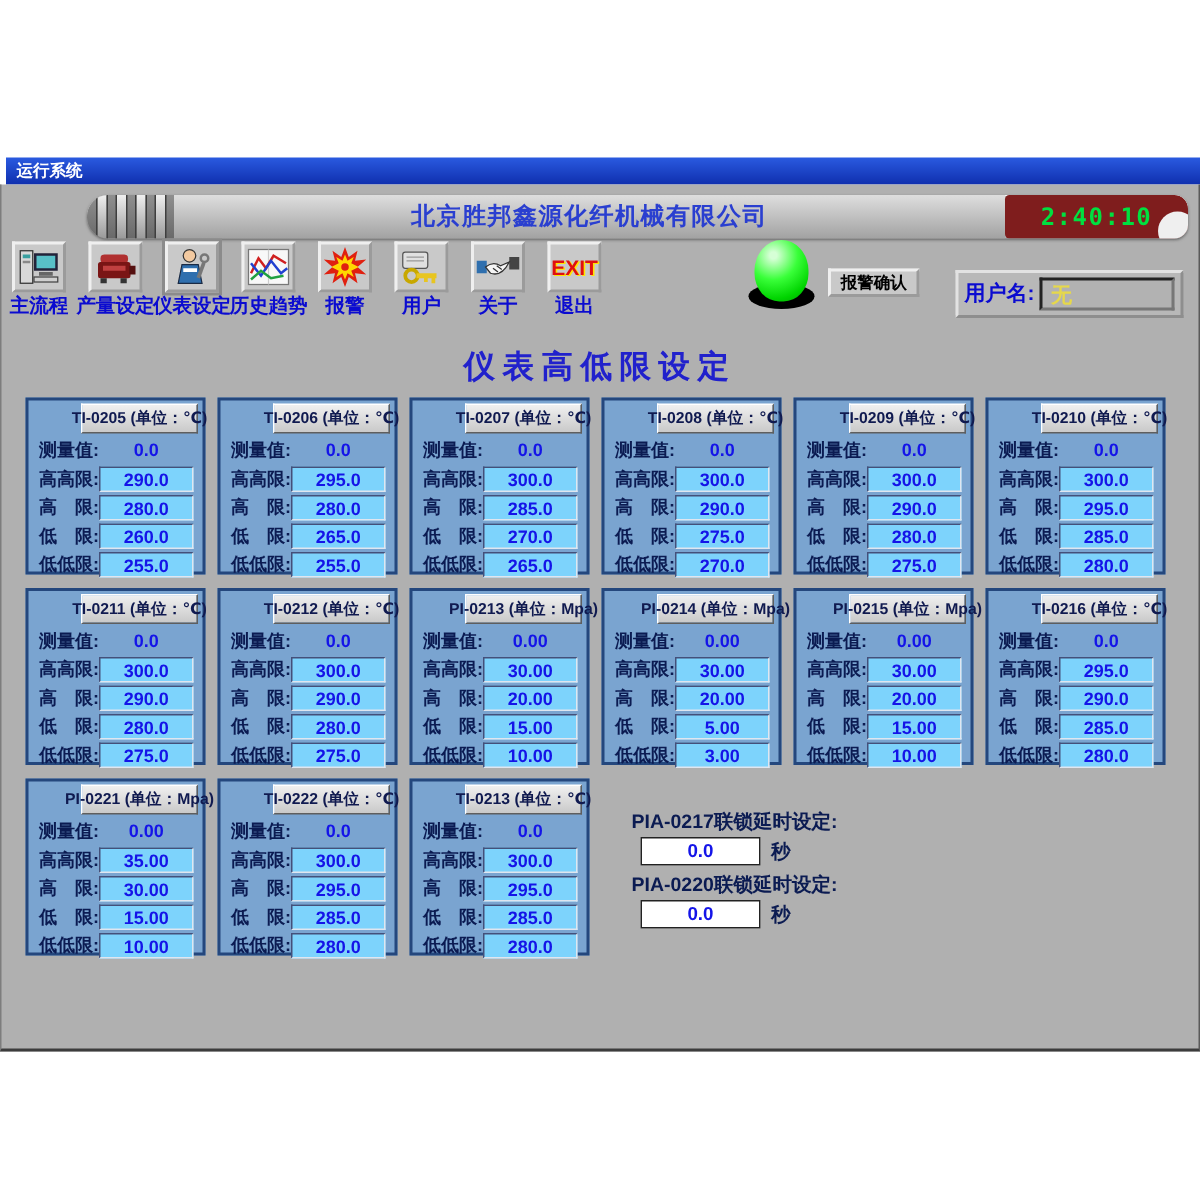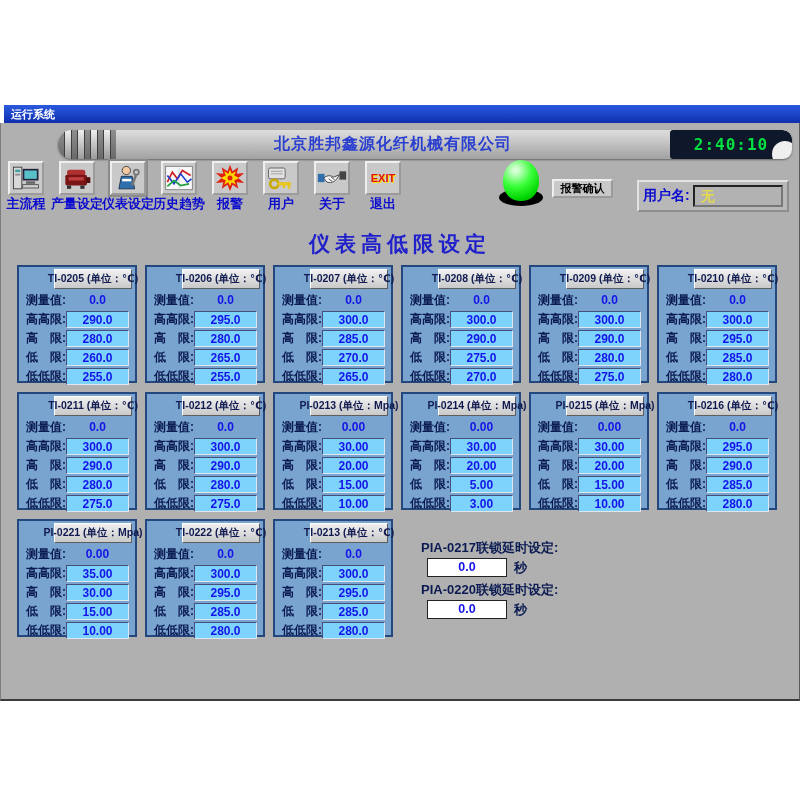--- a/index.html
+++ b/index.html
@@ -22,34 +22,34 @@
     border-left:3px solid #e9e9e9;border-bottom:3px solid #e9e9e9;border-radius:0 0 0 22px;}
   .sys-name{color:#ffe400;font-size:17px;font-weight:bold;letter-spacing:1px;
     text-shadow:1px 1px 0 #d40000,-1px -1px 0 #d40000,1px -1px 0 #d40000,-1px 1px 0 #d40000;}
   .banner-sep{width:58px;background:linear-gradient(180deg,#8f8f8f,#696969);
     display:flex;align-items:center;justify-content:center;gap:5px;}
   .banner-sep i{display:block;width:6px;height:29px;background:linear-gradient(180deg,#efefef,#9a9a9a);
     border-left:1px solid #3e3e3e;border-right:1px solid #3e3e3e;}
   .banner-company{flex:1;background:linear-gradient(180deg,#dedede,#a2a2a2);
     display:flex;align-items:center;justify-content:center;
     color:#2a3fd0;font-size:16px;font-weight:bold;letter-spacing:1px;}
-  .banner-clock{width:122px;background:#0f172a;border-radius:3px 9px 9px 3px;position:relative;
+  .banner-clock{width:122px;background:#7f1d1d;border-radius:3px 9px 9px 3px;position:relative;
     display:flex;align-items:center;justify-content:center;padding-right:0;box-sizing:border-box;
     color:#00e040;font-family:"DejaVu Sans Mono",monospace;font-size:16px;font-weight:bold;letter-spacing:1px;}
   .banner-clock:after{content:"";position:absolute;right:-6px;bottom:-8px;width:26px;height:26px;
     background:#efefef;border-radius:50%;}
 
   
   .toolbar{left:1px;top:161px;display:flex;gap:1px;}
   .tb-btn{width:50px;display:flex;flex-direction:column;align-items:center;overflow:visible;}
   .tb-icon{width:36px;height:34px;background:#c9c9c9;border:2px outset #efefef;
     display:flex;align-items:center;justify-content:center;box-sizing:border-box;}
   .tb-btn.selected .tb-icon{box-shadow:0 0 0 2px #8b8b8b;}
   .tb-label{font-size:13px;font-weight:bold;color:#0b0bd0;white-space:nowrap;line-height:15px;margin-top:1px;}
-  .exit-text{color:#e01010;font-weight:bold;font-size:11px;letter-spacing:0;
+  .exit-text{color:#e01010;font-weight:bold;font-size:14px;letter-spacing:0;
     text-shadow:1px 1px 0 #ffe400;font-family:"Liberation Sans",sans-serif;}
 
   
   .lamp{left:498px;top:160px;width:46px;height:48px;}
   .lamp-base{position:absolute;bottom:2px;left:1px;width:44px;height:17px;background:#000;border-radius:50%;}
   .lamp-dome{position:absolute;top:0;left:5px;width:36px;height:41px;border-radius:50% 50% 46% 46%;
     background:radial-gradient(circle at 35% 25%,#d6ffd6 6%,#39ff39 42%,#00d400 75%,#009a00);}
   .ack-btn{left:552px;top:179px;width:61px;height:19px;background:#c9c9c9;border:2px outset #efefef;
     box-sizing:border-box;display:flex;align-items:center;justify-content:center;
     font-size:11px;font-weight:bold;color:#000;}

